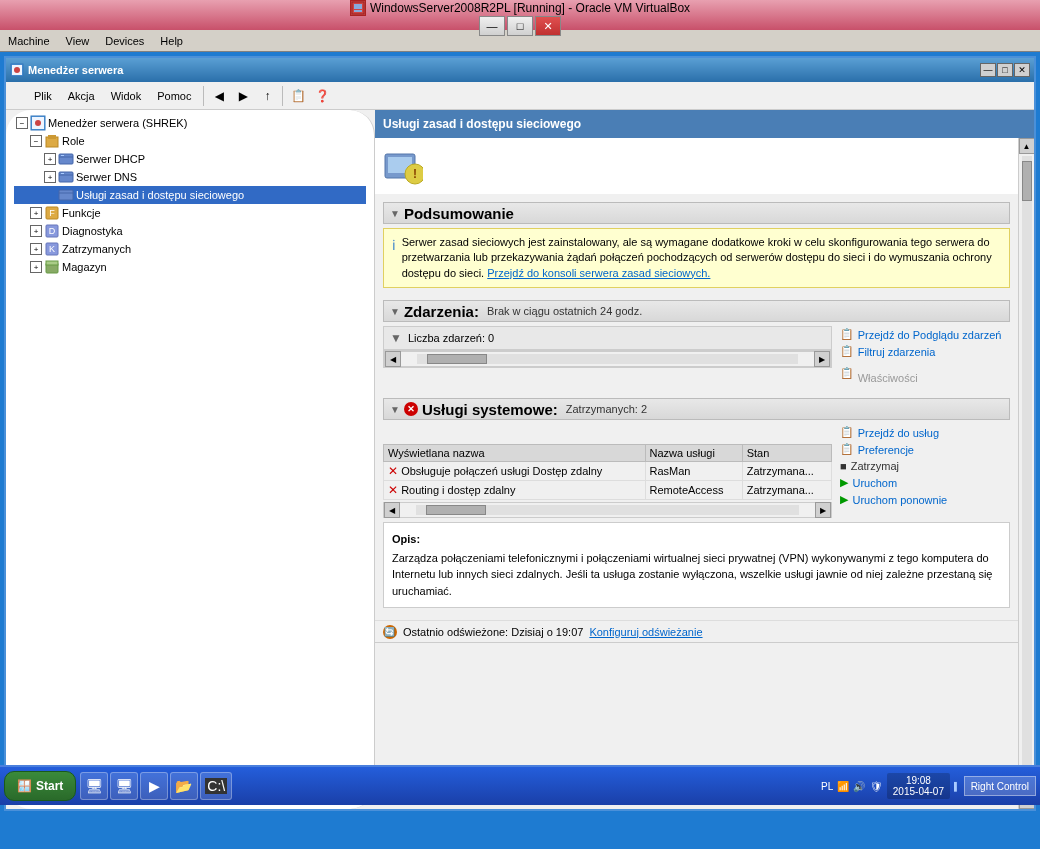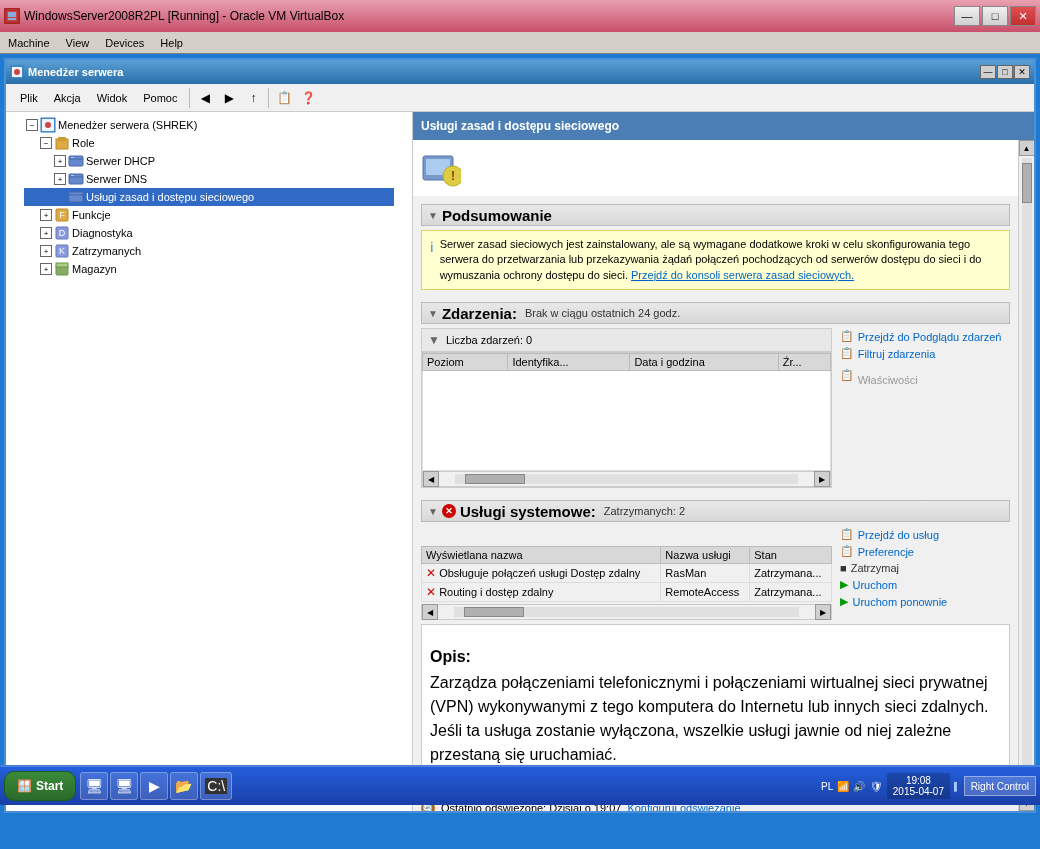--- a/index.html
+++ b/index.html
@@ -5,21 +5,22 @@
     * { margin: 0; padding: 0; box-sizing: border-box; }
     body { width: 1040px; height: 849px; overflow: hidden; font-family: 'Segoe UI', Tahoma, sans-serif; font-size: 11px; background: #1e7bd1; }
 
     
     .title-bar {
       height: 30px;
       background: linear-gradient(to bottom, #e8a0b0 0%, #c8506a 100%);
       display: flex;
       align-items: center;
       justify-content: space-between;
-      padding: 16px 4px;
+      padding: 0 4px;
+      flex-direction: column;
     }
     .title-bar-left { display: flex; align-items: center; gap: 4px; }
     .title-bar-icon { width: 16px; height: 16px; background: #cc4444; border: 1px solid #aa2222; display: flex; align-items: center; justify-content: center; font-size: 9px; color: white; }
     .title-bar-text { color: black; font-size: 12px; }
     .title-bar-buttons { display: flex; gap: 2px; }
     .title-btn { width: 26px; height: 20px; background: linear-gradient(to bottom, #f0f0f0, #d0d0d0); border: 1px solid #888; cursor: pointer; display: flex; align-items: center; justify-content: center; font-size: 11px; }
     .title-btn.close { background: linear-gradient(to bottom, #e05050, #c03030); color: white; }
 
     
     .menu-bar {
@@ -52,42 +53,43 @@
     .inner-title-btns { display: flex; gap: 1px; }
     .inner-btn { width: 16px; height: 14px; background: #d0d0d0; border: 1px solid #666; font-size: 9px; display: flex; align-items: center; justify-content: center; cursor: pointer; }
 
     
     .toolbar {
       height: 28px;
       background: #f0f0f0;
       border-bottom: 1px solid #ccc;
       display: flex;
       align-items: center;
-      padding: 0 6px;
+      padding: 0 20px;
       gap: 2px;
     }
     .toolbar-menu { display: flex; gap: 0; }
     .toolbar-menu-item { padding: 2px 8px; cursor: pointer; font-size: 11px; }
     .toolbar-sep { width: 1px; height: 20px; background: #bbb; margin: 0 2px; }
     .tb-btn { width: 22px; height: 22px; background: #f0f0f0; border: 1px solid transparent; cursor: pointer; display: flex; align-items: center; justify-content: center; font-size: 12px; }
 
     
     .main-content {
       display: flex;
       flex: 1;
       overflow: hidden;
     }
 
     
     .tree-panel {
-      width: 407px;
+      width: 369px;
       background: white;
       border-right: 1px solid #ccc;
       overflow-y: auto;
-      padding: 4px 18px;
+      padding: 4px 8px;
+      border-radius: 25px;
     }
     .tree-item {
       display: flex;
       align-items: center;
       height: 18px;
       padding-left: 4px;
       cursor: pointer;
       user-select: none;
       white-space: nowrap;
     }
@@ -240,22 +242,22 @@
       font-size: 11px;
       white-space: nowrap;
       overflow: hidden;
     }
     .error-icon { color: #cc0000; font-size: 12px; }
 
     
     .desc-box {
       background: white;
       border: 1px solid #ccc;
-      padding: 20px 8px;
-      font-size: 16px;
+      padding: 8px 8px;
+      font-size: 11px;
       line-height: 1.5;
       margin-top: 4px;
     }
     .desc-label { font-weight: bold; margin-bottom: 2px; }
 
     
     .refresh-bar {
       height: 22px;
       background: #f0f0f0;
       border-top: 1px solid #ddd;
@@ -619,39 +621,20 @@
                 <span class="section-header-text">Zdarzenia:</span>
                 <span class="section-header-extra">Brak w ciągu ostatnich 24 godz.</span>
               </div>
               <div style="display:flex;gap:8px;">
                 <div style="flex:1;">
                   <div class="events-filter-bar">
                     <span class="filter-icon">▼</span>
                     <span class="events-count">Liczba zdarzeń: 0</span>
                   </div>
                   <div class="scrollbar-container">
-                    <div class="events-scroll-wrapper">
-                      <div class="events-main">
-                        <table class="events-table">
-                          <thead>
-                            <tr>
-                              <th>Poziom</th>
-                              <th>Identyfika...</th>
-                              <th>Data i godzina</th>
-                              <th>Źr...</th>
-                            </tr>
-                          </thead>
-                          <tbody>
-                            <tr style="height:100px;">
-                                <td colspan="4"></td>
-                              </tr>
-                          </tbody>
-                        </table>
-                      </div>
-                    </div>
 
                     <div class="horiz-scroll">
                       <div class="scroll-arrow">◀</div>
                       <div class="scroll-track">
                         <div class="scroll-thumb"></div>
                       </div>
                       <div class="scroll-arrow">▶</div>
                     </div>
                   </div>
                 </div>

